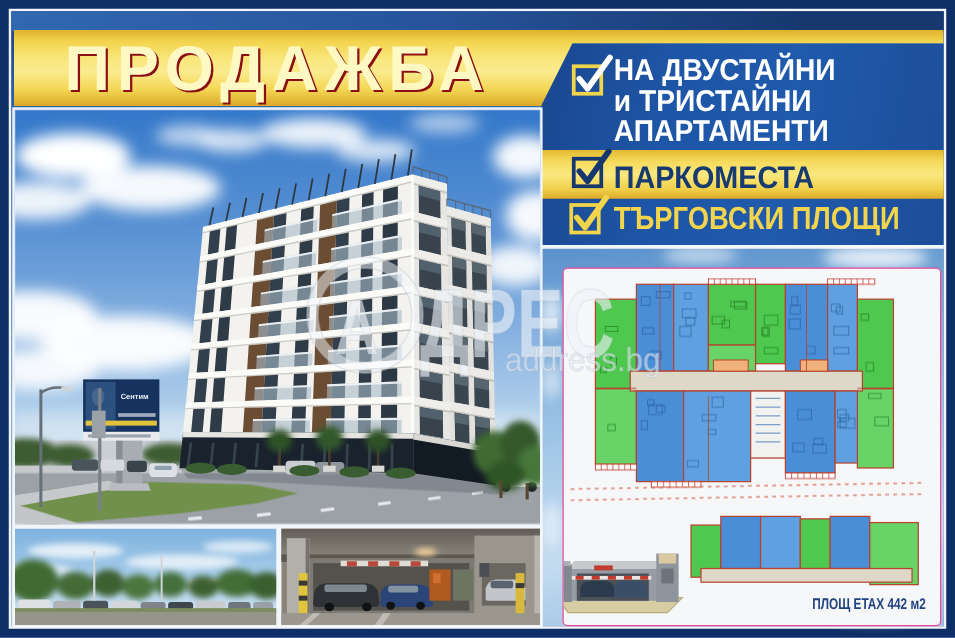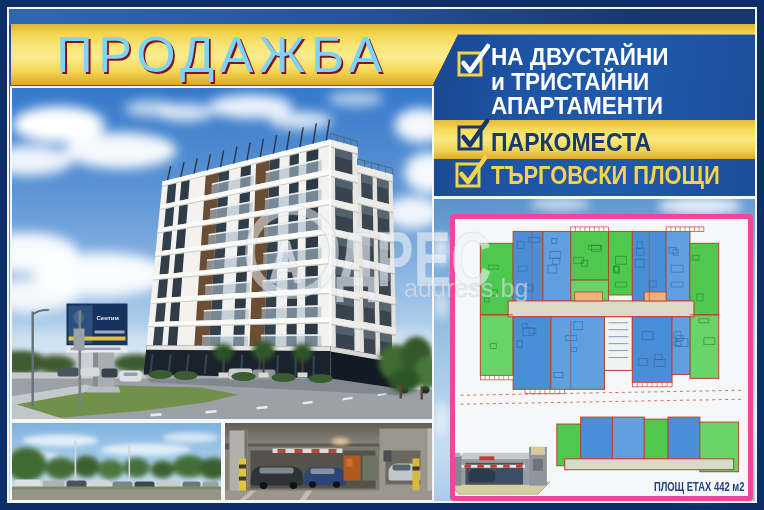--- a/index.html
+++ b/index.html
@@ -3,37 +3,37 @@
 html,body{margin:0;padding:0;}
 body{width:764px;height:510px;overflow:hidden;font-family:"Liberation Sans",sans-serif;}
 #c{position:absolute;top:0;left:0;width:764px;height:510px;background:#0d2e66;}
 #frame{position:absolute;left:7px;top:7px;width:746px;height:492px;border:2px solid #f2f6fa;
  background:linear-gradient(175deg,#1b3f7d 0%,#2b62ab 14%,#4a84c4 34%,#7fafdc 55%,#a8cbe9 72%,#c4dcf0 86%,#9cc2e4 100%);}
 .abs{position:absolute;}
 #banner{left:11px;top:24px;width:744px;height:61px;
  background:linear-gradient(180deg,#dfb32c 0%,#f3d44e 15%,#f9e67c 38%,#fbeb8e 55%,#f3d654 78%,#d9a826 100%);
  -webkit-clip-path:polygon(0 0,744px 0,744px 10.5px,447px 10.5px,422px 61px,0 61px);
  clip-path:polygon(0 0,744px 0,744px 10.5px,447px 10.5px,422px 61px,0 61px);}
-#prod{left:11px;top:25px;width:422px;text-align:center;font-size:50.5px;font-weight:normal;letter-spacing:5.5px;
- color:#7dd3fc;text-shadow:1.8px 1.8px 0 #8a0e13;}
+#prod{left:11px;top:25px;width:422px;text-align:center;font-size:50.5px;font-weight:bold;letter-spacing:5.5px;
+ color:#fef9c3;text-shadow:1.8px 1.8px 0 #8a0e13;}
 #panel{left:433px;top:35px;width:322px;height:161px;
  background:linear-gradient(100deg,#1a478f 0%,#1e55a6 30%,#205aac 60%,#1c4d99 100%);
  -webkit-clip-path:polygon(25px 0,322px 0,322px 161px,0 161px,0 49.5px);
  clip-path:polygon(25px 0,322px 0,322px 161px,0 161px,0 49.5px);}
 #ystrip{left:433px;top:119.5px;width:322px;height:39px;
  background:linear-gradient(180deg,#e3b930 0%,#f6dc5e 25%,#fae87f 50%,#f0d04a 80%,#dcAA28 100%);}
 .t1{color:#ffffff;font-weight:bold;font-size:24px;line-height:24.2px;transform:scaleX(.94);transform-origin:0 0;white-space:pre;}
 #txt1{left:491px;top:45.3px;}
 #txt2{left:491px;top:128.2px;color:#173a70;font-weight:bold;font-size:25px;transform:scaleX(.92);transform-origin:0 0;white-space:pre;}
 #txt3{left:491px;top:160.8px;color:#f2d54d;font-weight:bold;font-size:25.5px;transform:scaleX(.86);transform-origin:0 0;white-space:pre;}
 .phot{background:#f4f7fa;border:2px solid #f4f7fa;box-sizing:border-box;}
 #photoMain{left:9.5px;top:85.5px;width:424px;height:335px;}
 #photoA{left:9.5px;top:420.5px;width:213px;height:81px;}
 #photoB{left:222.5px;top:420.5px;width:211px;height:81px;}
-#planPanel{left:449.5px;top:213.5px;width:303px;height:287px;background:#f6f7f9;border:5px solid #ec4899;border-radius:4px;box-sizing:border-box;}
+#planPanel{left:449.5px;top:213.5px;width:303px;height:287px;background:#f6f7f9;border:1px solid #ec4899;border-radius:4px;box-sizing:border-box;}
 svg{display:block;}
 </style></head>
 <body>
 <div id="c">
  <div id="frame"></div>
  <svg class="abs" style="left:0;top:0;" width="764" height="510" viewBox="0 0 764 510">
    <defs>
         <filter id="fb" x="-60%" y="-60%" width="220%" height="220%">
           <feGaussianBlur stdDeviation="5"></feGaussianBlur>
         </filter>

